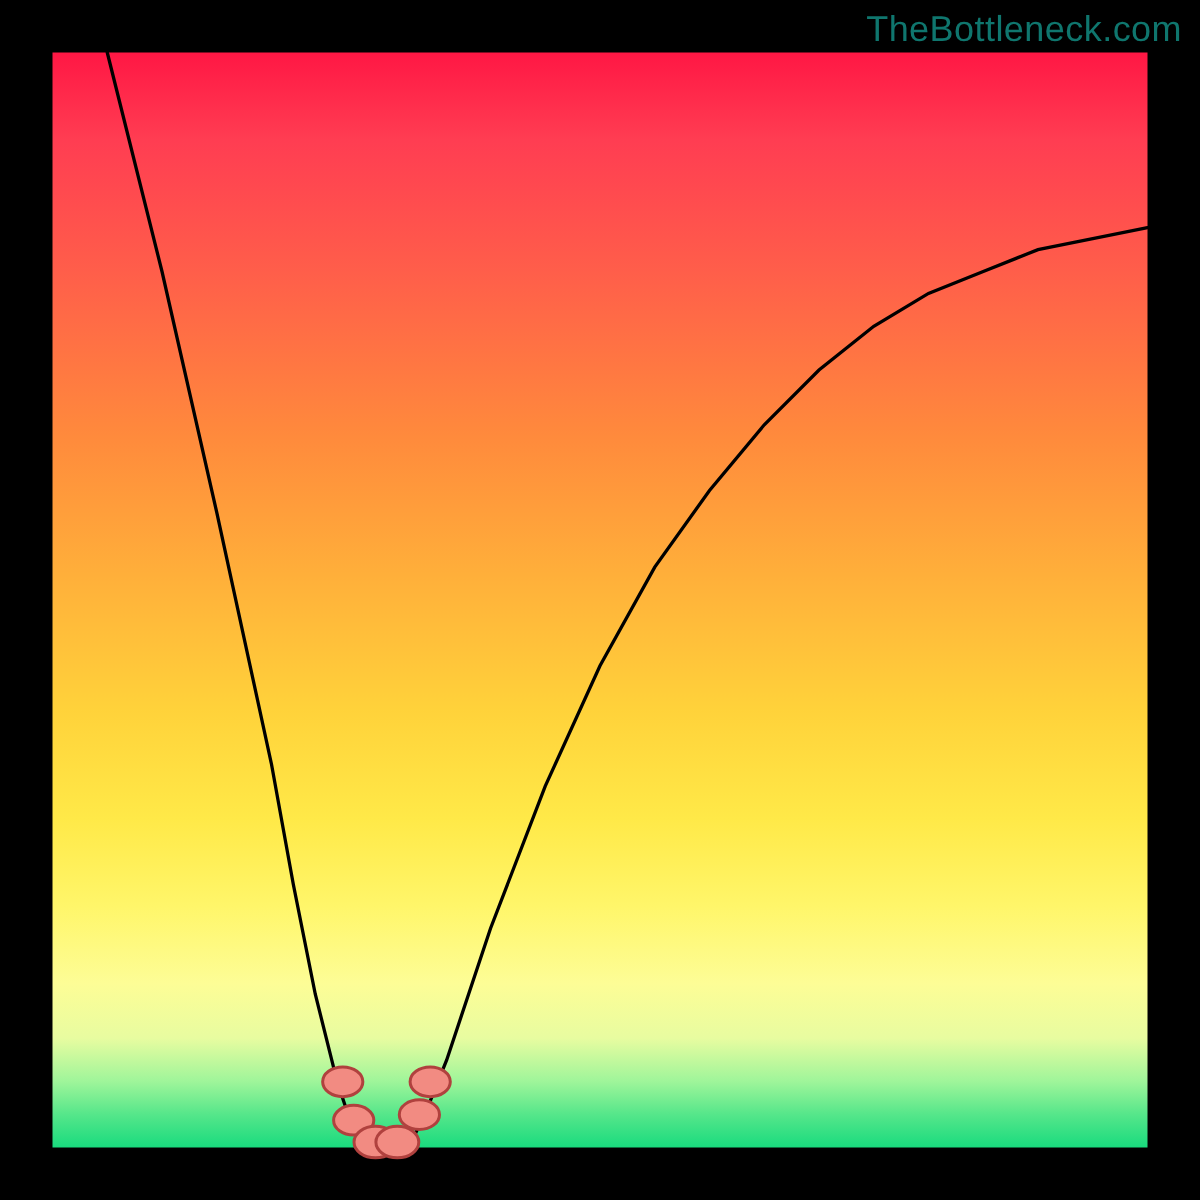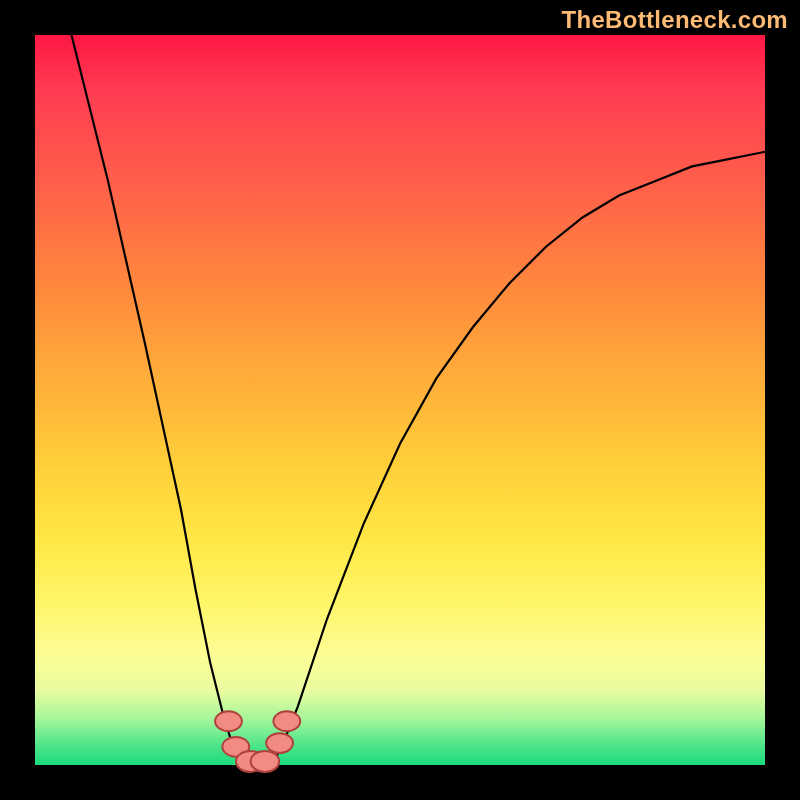--- a/index.html
+++ b/index.html
@@ -40,23 +40,23 @@
       #e8fca0 90%,
       #9ef59a 94%,
       #55e68a 97%,
       #19db7e 100%
     );
   }
   .watermark {
     position: absolute;
     top: 6px;
     right: 12px;
-    color: #fdba74;
+    color: #0f766e;
     font-size: 24px;
-    font-weight: 700;
+    font-weight: 400;
     letter-spacing: 0.3px;
     z-index: 20;
   }
   svg.overlay {
     position: absolute;
     left: 0;
     top: 0;
     width: 730px;
     height: 730px;
     overflow: visible;

